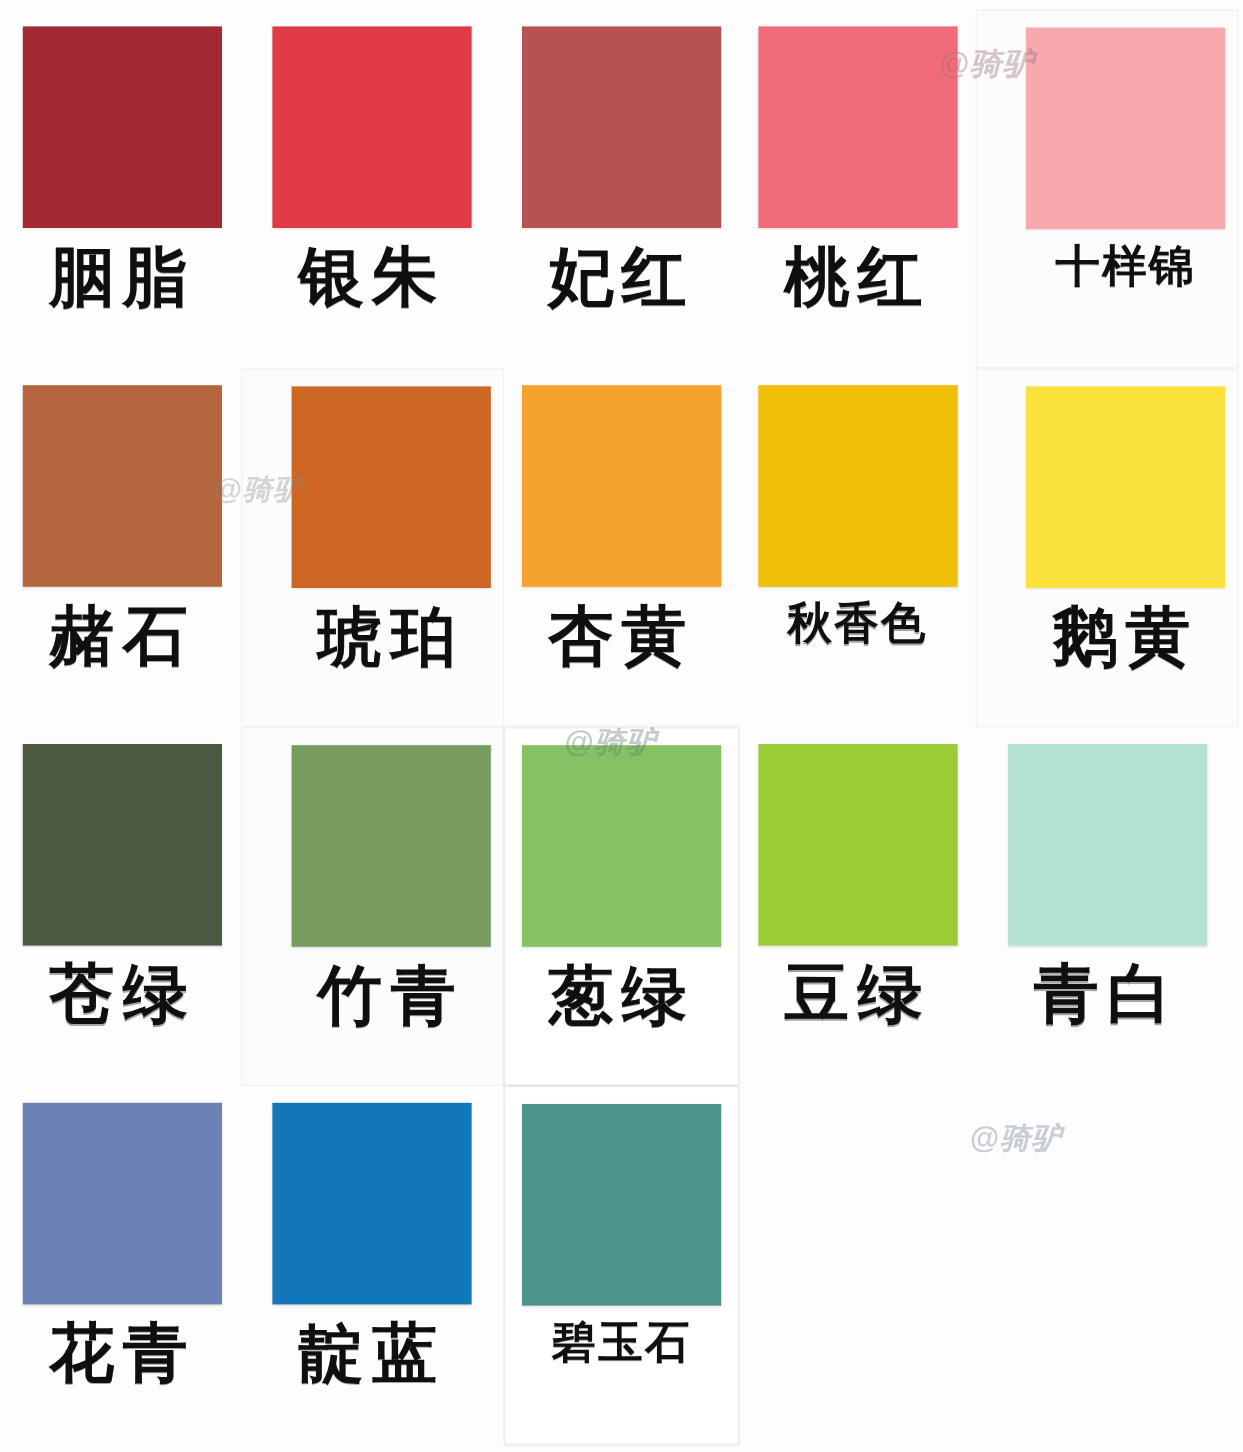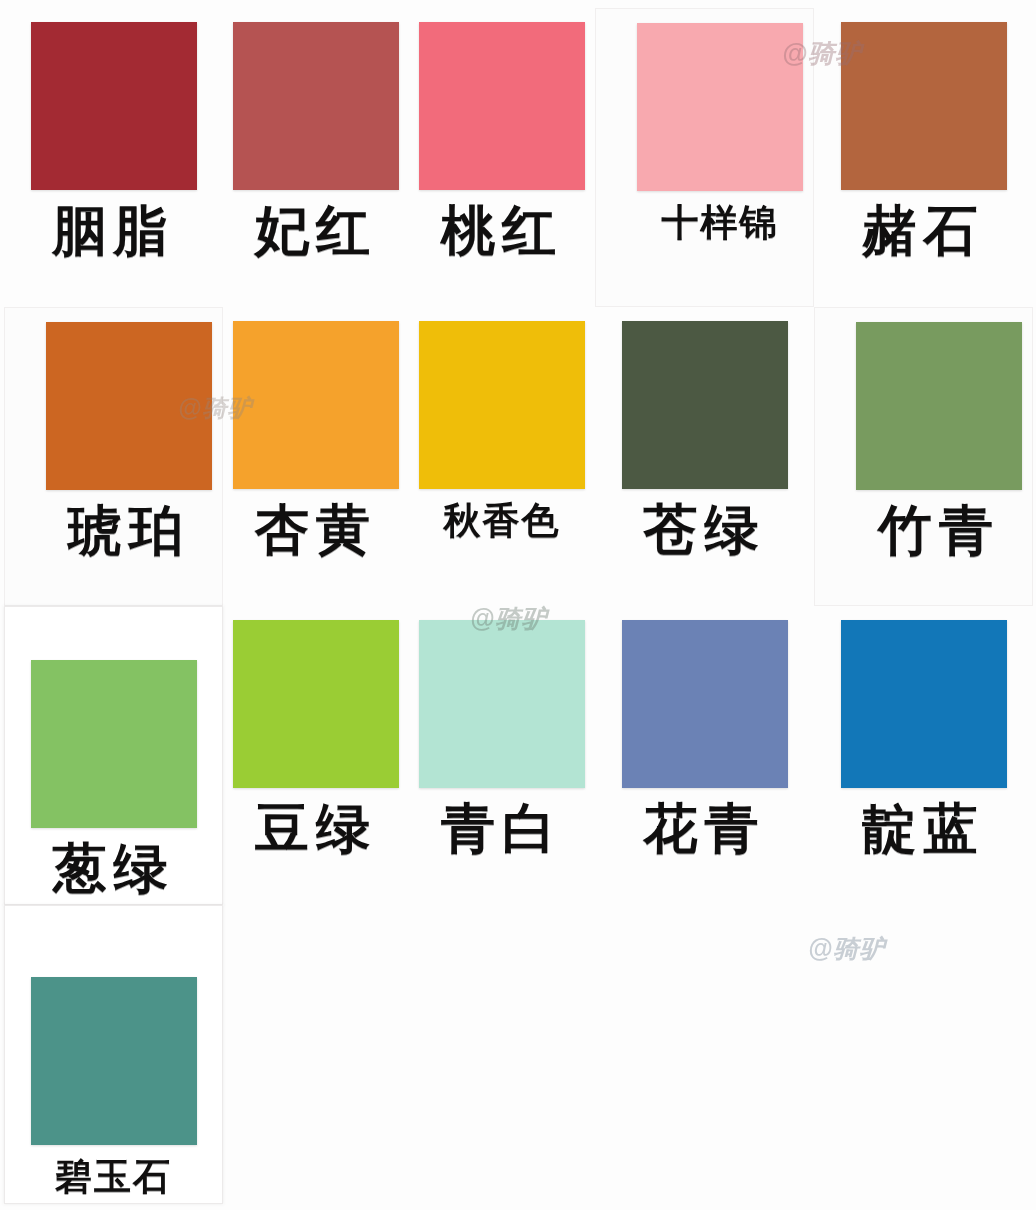--- a/index.html
+++ b/index.html
@@ -36,21 +36,20 @@
     justify-content: flex-start;
     box-sizing: border-box;
     padding: 14px 10px 6px 10px;
   }
 
   
   .swatch-card.card-framed {
     background: #ffffff;
     border: 1px solid #eceaea;
     box-shadow: 0 0 3px rgba(150,150,150,0.18);
-    justify-content: flex-end;
   }
   .swatch-card.card-framed-soft {
     background: #fcfcfc;
     border: 1px solid #f1efef;
     padding-left: 41px;
   }
 
   .swatch-chip {
     width: 166px;
     height: 168px;
@@ -94,20 +93,24 @@
 </style>
 </head>
 <body>
 
 <div id="palette-board" style="background: rgb(253, 253, 253);">
     <div class="swatch-card">
       <div class="swatch-chip" title="#A32A33" style="background: rgb(163, 42, 51);"></div>
       <div class="swatch-label">胭脂</div>
     </div>
     <div class="swatch-card">
+      <div class="swatch-chip" title="#E03A45" style="background: rgb(224, 58, 69);"></div>
+      <div class="swatch-label">银朱</div>
+    </div>
+    <div class="swatch-card">
       <div class="swatch-chip" title="#B55352" style="background: rgb(181, 83, 82);"></div>
       <div class="swatch-label">妃红</div>
     </div>
     <div class="swatch-card">
       <div class="swatch-chip" title="#F26B7B" style="background: rgb(242, 107, 123);"></div>
       <div class="swatch-label">桃红</div>
     </div>
     <div class="swatch-card card-framed-soft">
       <div class="swatch-chip" title="#F8A9AF" style="background: rgb(248, 169, 175);"></div>
       <div class="swatch-label label-long">十样锦</div>
@@ -120,20 +123,24 @@
       <div class="swatch-chip" title="#CC6622" style="background: rgb(204, 102, 34);"></div>
       <div class="swatch-label">琥珀</div>
     </div>
     <div class="swatch-card">
       <div class="swatch-chip" title="#F5A22C" style="background: rgb(245, 162, 44);"></div>
       <div class="swatch-label">杏黄</div>
     </div>
     <div class="swatch-card">
       <div class="swatch-chip" title="#EFBE09" style="background: rgb(239, 190, 9);"></div>
       <div class="swatch-label label-long">秋香色</div>
+    </div>
+    <div class="swatch-card card-framed-soft">
+      <div class="swatch-chip" title="#FAE13C" style="background: rgb(250, 225, 60);"></div>
+      <div class="swatch-label">鹅黄</div>
     </div>
     <div class="swatch-card">
       <div class="swatch-chip" title="#4C5943" style="background: rgb(76, 89, 67);"></div>
       <div class="swatch-label">苍绿</div>
     </div>
     <div class="swatch-card card-framed-soft">
       <div class="swatch-chip" title="#789B5F" style="background: rgb(120, 155, 95);"></div>
       <div class="swatch-label">竹青</div>
     </div>
     <div class="swatch-card card-framed">

